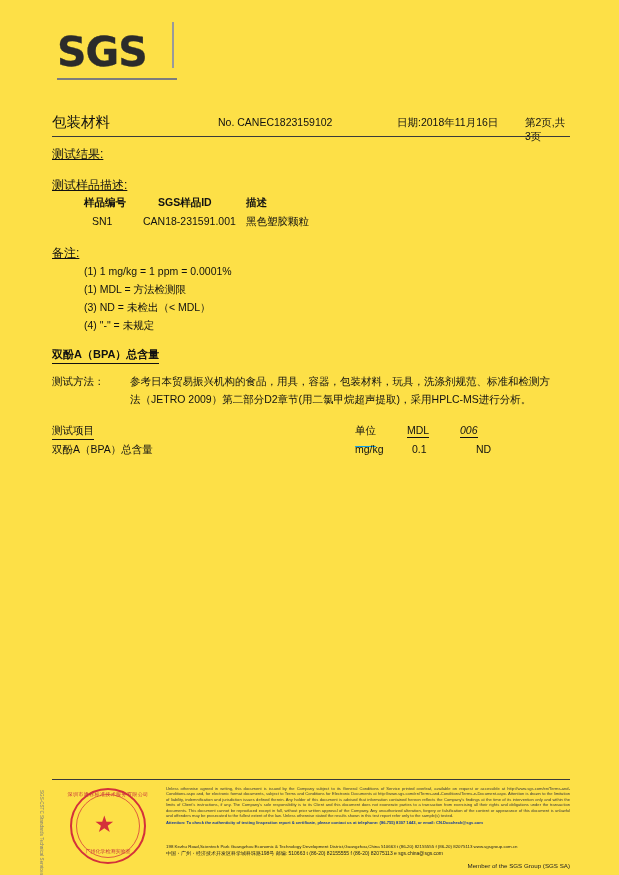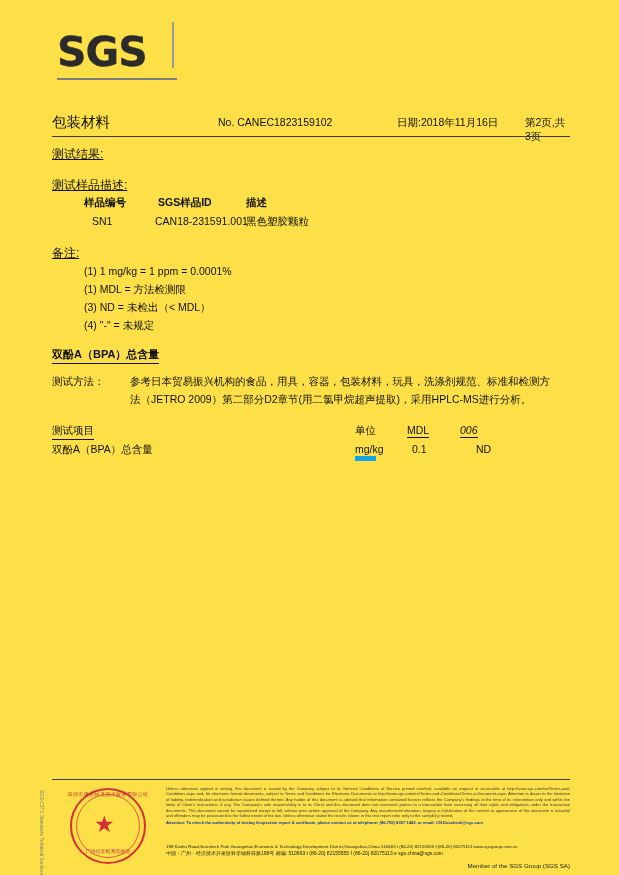--- a/index.html
+++ b/index.html
@@ -124,21 +124,21 @@
   .tbl-head .c2 { position: absolute; left: 74px; top: 0; }
   .tbl-head .c3 { position: absolute; left: 162px; top: 0; }
   .tbl-row {
     position: absolute;
     left: 84px;
     top: 215px;
     width: 400px;
     font-size: 10.5px;
   }
   .tbl-row .c1 { position: absolute; left: 8px; top: 0; }
-  .tbl-row .c2 { position: absolute; left: 59px; top: 0; margin-left: 12px; }
+  .tbl-row .c2 { position: absolute; left: 59px; top: 0; }
   .tbl-row .c3 { position: absolute; left: 162px; top: 0; }
 
   .note-label { left: 52px; top: 245px; }
   .note-item {
     position: absolute;
     left: 84px;
     font-size: 10.5px;
     color: #111;
     white-space: nowrap;
   }
@@ -182,21 +182,21 @@
   
   .res-head {
     position: absolute;
     left: 52px;
     top: 424px;
     width: 518px;
     height: 16px;
     font-size: 10.5px;
   }
   .res-head .rh-item { position: absolute; left: 0; top: 0; border-bottom: 1px solid #111; padding-bottom: 1px;}
-  .res-head .rh-unit { position: absolute; left: 303px; top: 0; border-bottom: 5px solid #0ea5e9; padding-bottom: 18px;}
+  .res-head .rh-unit { position: absolute; left: 303px; top: 0; border-bottom: 1px solid #0ea5e9; padding-bottom: 8px;}
   .res-head .rh-mdl { position: absolute; left: 355px; top: 0; border-bottom: 1px solid #111; padding-bottom: 1px;}
   .res-head .rh-id { position: absolute; left: 408px; top: 0; font-style: italic; border-bottom: 1px solid #111; padding-bottom: 1px;}
 
   .res-row {
     position: absolute;
     left: 52px;
     top: 443px;
     width: 518px;
     height: 16px;
     font-size: 10.5px;

